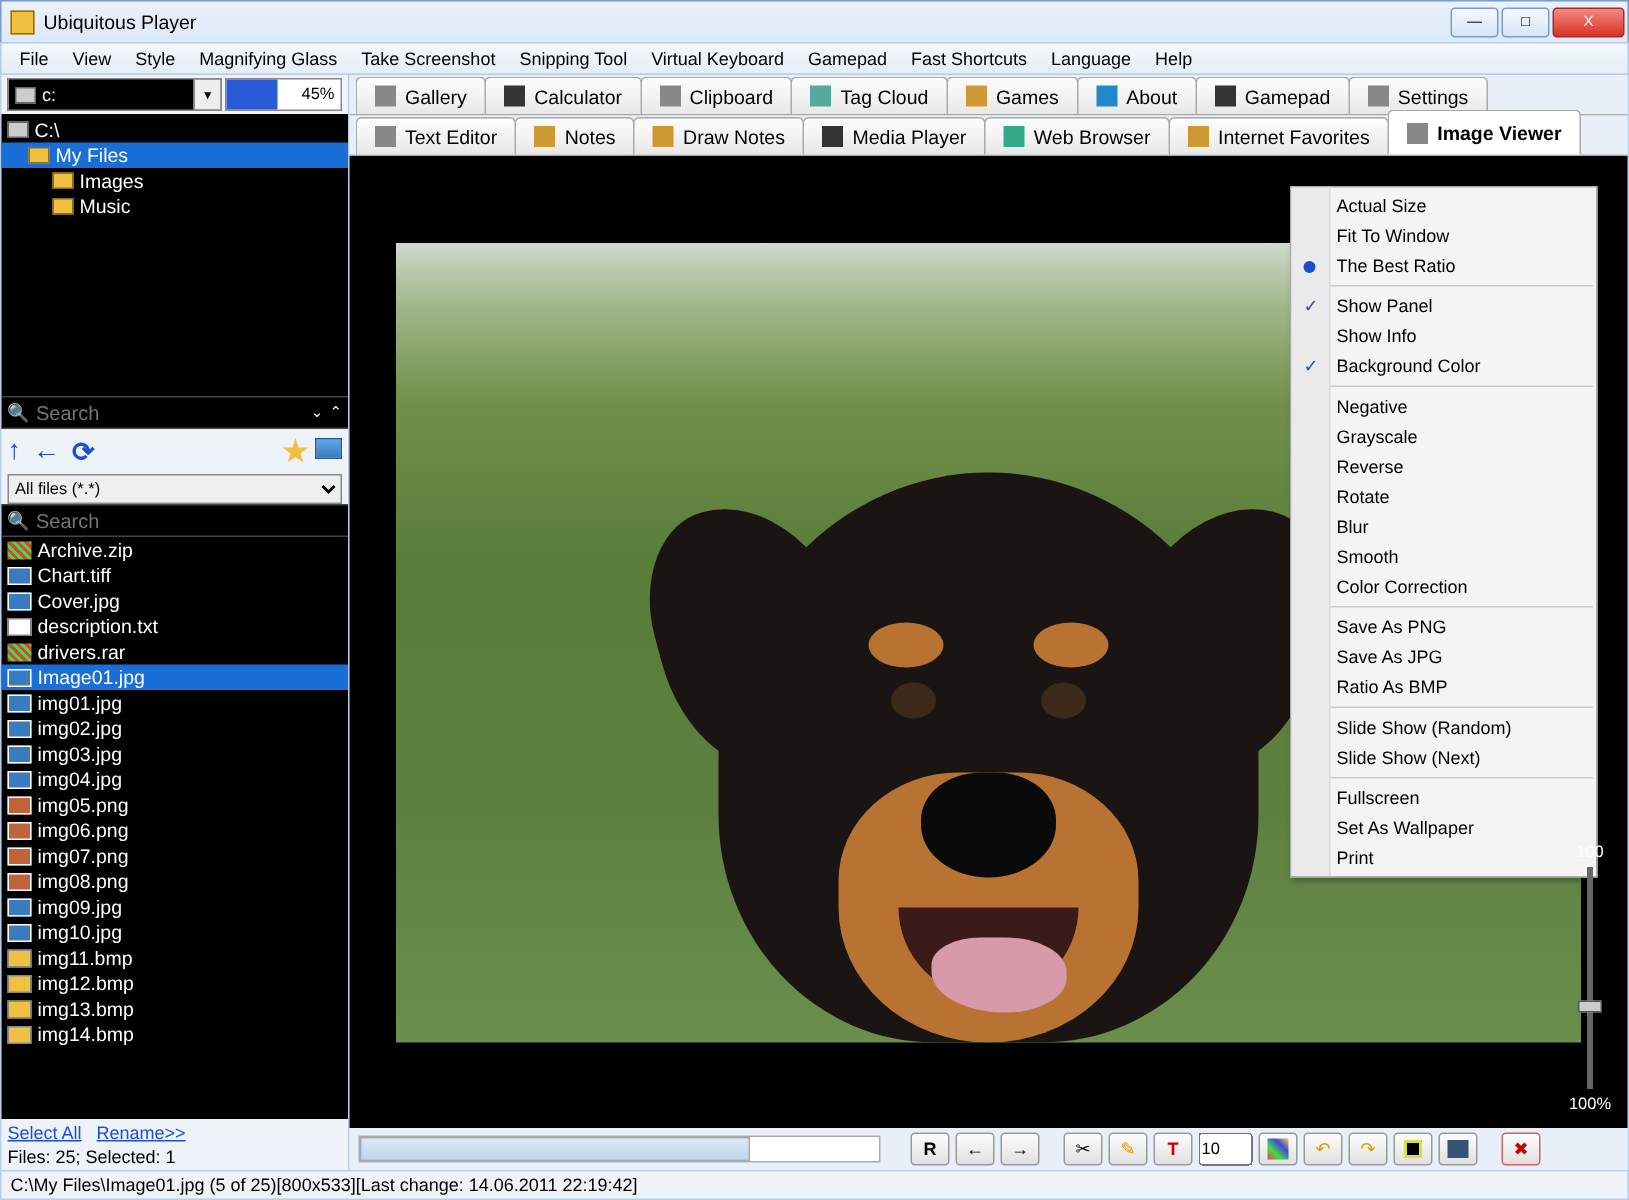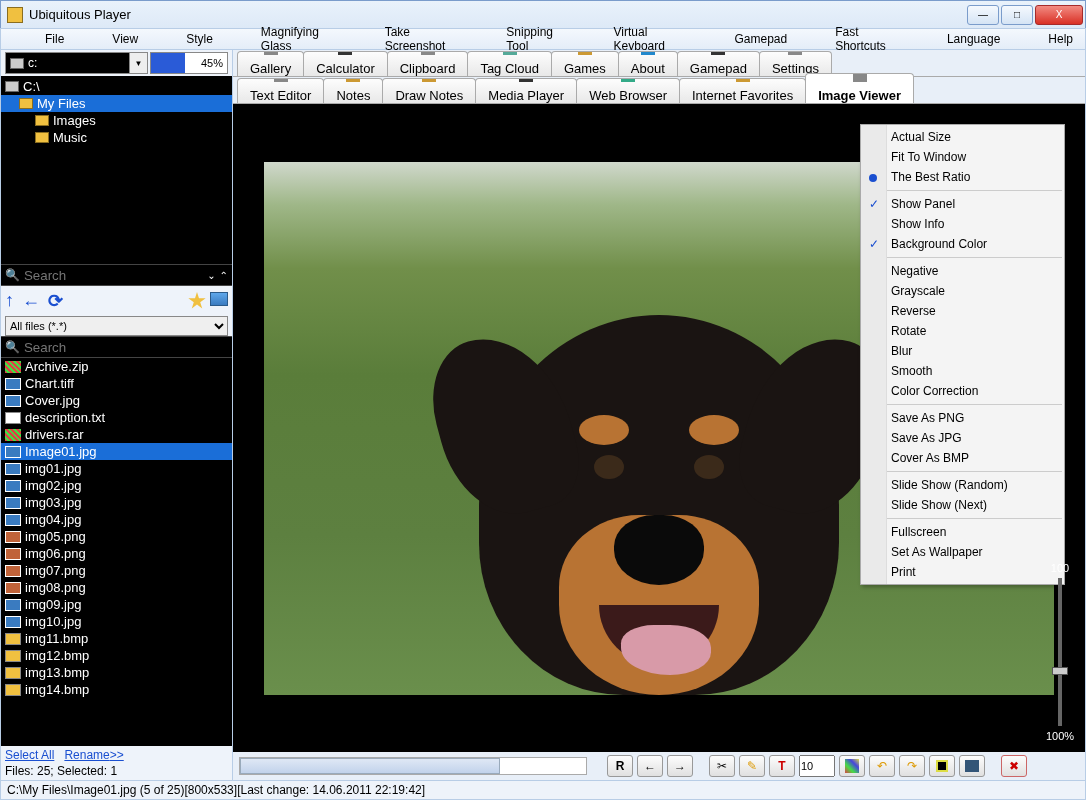--- a/index.html
+++ b/index.html
@@ -9,21 +9,21 @@
 .titlebar { height: 28px; background: linear-gradient(#e9f2fb,#dde9f7); border: 1px solid #7a9ccb; border-bottom: none; display: flex; align-items: center; justify-content: space-between; padding: 0 2px 0 6px; }
 .titlebar-left { display:flex; align-items:center; gap:6px;}
 .app-icon { width:16px;height:16px;background:#f0c040;border:1px solid #8a6d1f;display:inline-block;}
 .app-title { font-size: 13px; color:#000;}
 .win-btns { display:flex; gap:2px;}
 .win-btn { width:32px;height:20px;border:1px solid #7a9ccb;border-radius:3px;background:linear-gradient(#f5f9fe,#d5e4f5);display:flex;align-items:center;justify-content:center;font-size:10px;cursor:pointer;}
 .win-close { background:linear-gradient(#f28b82,#d93025);color:#fff;border-color:#a52a2a;width:48px;}
 
 
 .menubar { height:22px; background:linear-gradient(#f4f8fd,#e4edf8); border:1px solid #b8cde6; display:flex; align-items:center; padding:0 4px; font-size:12px;}
-.menubar span { padding:2px 8px; cursor:pointer;margin-left:32px;}
+.menubar span { padding:2px 8px; cursor:pointer;}
 
 
 .content { display:flex; height: 730px; border-left:1px solid #b8cde6; border-right:1px solid #b8cde6;}
 
 
 .sidebar { width: 232px; background:#eef3fa; border-right:1px solid #b8cde6; display:flex; flex-direction:column; }
 
 .drive-row { display:flex; gap:2px; padding:2px 4px; align-items:center;}
 .drive-combo { flex:1; height:22px; background:#000; color:#fff; font-size:12px; display:flex;align-items:center;padding:0 4px; border:1px solid #888; position:relative;}
 .drive-combo .dd { position:absolute;right:0;top:0;width:18px;height:100%;background:#eee;border-left:1px solid #888;display:flex;align-items:center;justify-content:center;color:#000;font-size:8px;}
@@ -62,21 +62,21 @@
 .fi-png{background:#c0633a;border:1px solid #fff;}
 .fi-bmp{background:#f0c040;border:1px solid #888;}
 
 .sb-bottom{padding:2px 4px;font-size:12px;display:flex;justify-content:flex-start;align-items:center;}
 .sb-bottom a{color:#1a4fd0;text-decoration:underline;cursor:pointer;}
 .file-count{font-size:12px;padding:0 4px 2px;}
 
 
 .rpanel{flex:1;display:flex;flex-direction:column;}
 .tabbar{height:27px;display:flex;padding-left:4px;align-items:flex-end;border-bottom:1px solid #aaa;background:#e8eff8;}
-.tab{height:25px;border:1px solid #aaa;border-bottom:none;background:linear-gradient(#fdfdfd,#e8e8e8);border-radius:4px 4px 0 0;padding:0 12px;font-size:13px;display:flex;align-items:center;gap:6px;cursor:pointer;margin-right:-1px;flex-direction:column;}
+.tab{height:25px;border:1px solid #aaa;border-bottom:none;background:linear-gradient(#fdfdfd,#e8e8e8);border-radius:4px 4px 0 0;padding:0 12px;font-size:13px;display:flex;align-items:center;gap:6px;cursor:pointer;margin-right:-1px;}
 .tab.active{background:#fff;height:30px;font-weight:bold;}
 .tabbar2{height:27px;display:flex;padding-left:4px;align-items:flex-end;border-bottom:1px solid #aaa;background:#e8eff8;}
 .tico{width:14px;height:14px;display:inline-block;}
 
 .viewer{flex:1;background:#000;position:relative;display:flex;justify-content:center;align-items:center;}
 .image-area{background:linear-gradient(180deg,#d0d8cc 0,#9fb788 8%,#718f4a 20%,#5a7d3a 40%,#5d8040 70%,#6a8f4c 100%);width:790px;height:533px;position:relative;display:flex;justify-content:center;align-items:flex-end;overflow:hidden;}
 
 .dog{width:460px;height:480px;position:relative;}
 .dog-head{position:absolute;bottom:0;left:50%;transform:translateX(-50%);width:360px;height:380px;background:#1a1412;border-radius:50% 50% 40% 40%;}
 .dog-ear-l,.dog-ear-r{position:absolute;top:20px;width:130px;height:180px;background:#1a1412;border-radius:40% 60% 30% 50%;}
@@ -401,21 +401,21 @@
           <div class="ctx-item"><span>Negative</span></div>
           <div class="ctx-item"><span>Grayscale</span></div>
           <div class="ctx-item"><span>Reverse</span></div>
           <div class="ctx-item"><span>Rotate</span></div>
           <div class="ctx-item"><span>Blur</span></div>
           <div class="ctx-item"><span>Smooth</span></div>
           <div class="ctx-item"><span>Color Correction</span></div>
           <div class="ctx-sep"></div>
           <div class="ctx-item"><span>Save As PNG</span></div>
           <div class="ctx-item"><span>Save As JPG</span></div>
-          <div class="ctx-item"><span>Cover As BMP</span></div>
+          <div class="ctx-item"><span>Ratio As BMP</span></div>
           <div class="ctx-sep"></div>
           <div class="ctx-item"><span>Slide Show (Random)</span></div>
           <div class="ctx-item"><span>Slide Show (Next)</span></div>
           <div class="ctx-sep"></div>
           <div class="ctx-item"><span>Fullscreen</span></div>
           <div class="ctx-item"><span>Set As Wallpaper</span></div>
           <div class="ctx-item"><span>Print</span></div>
         </div>
 
       <div class="zoom">

